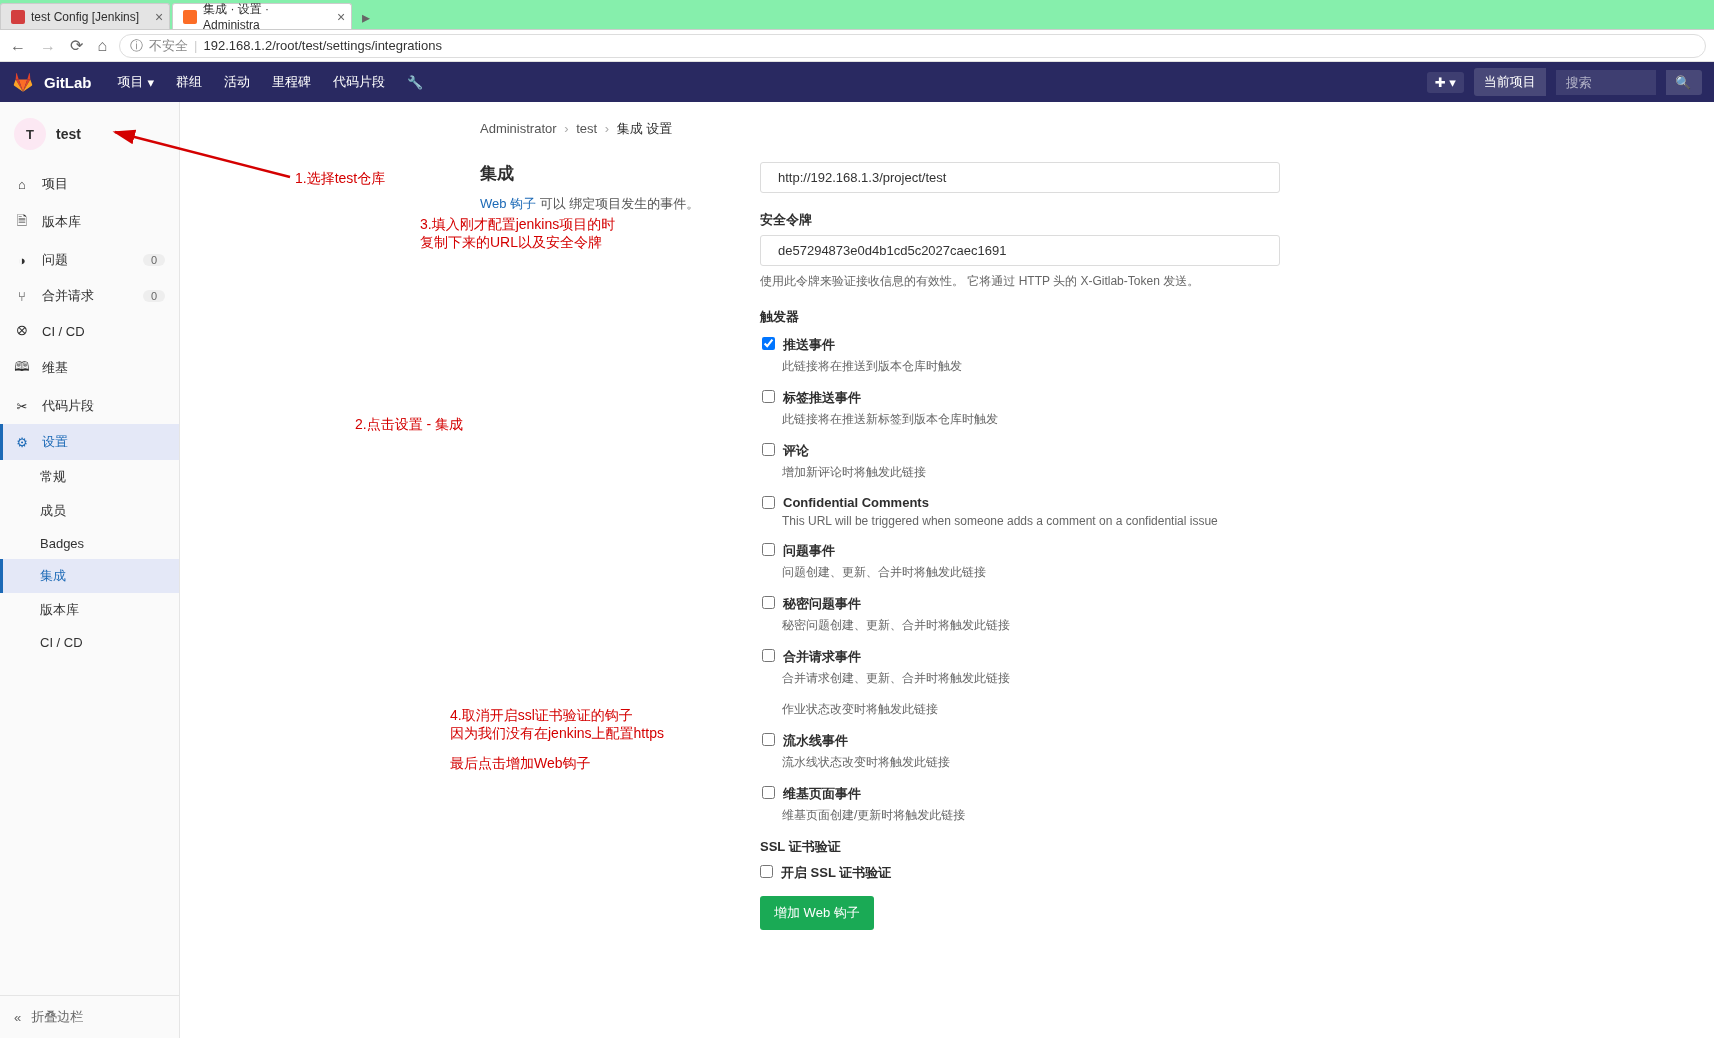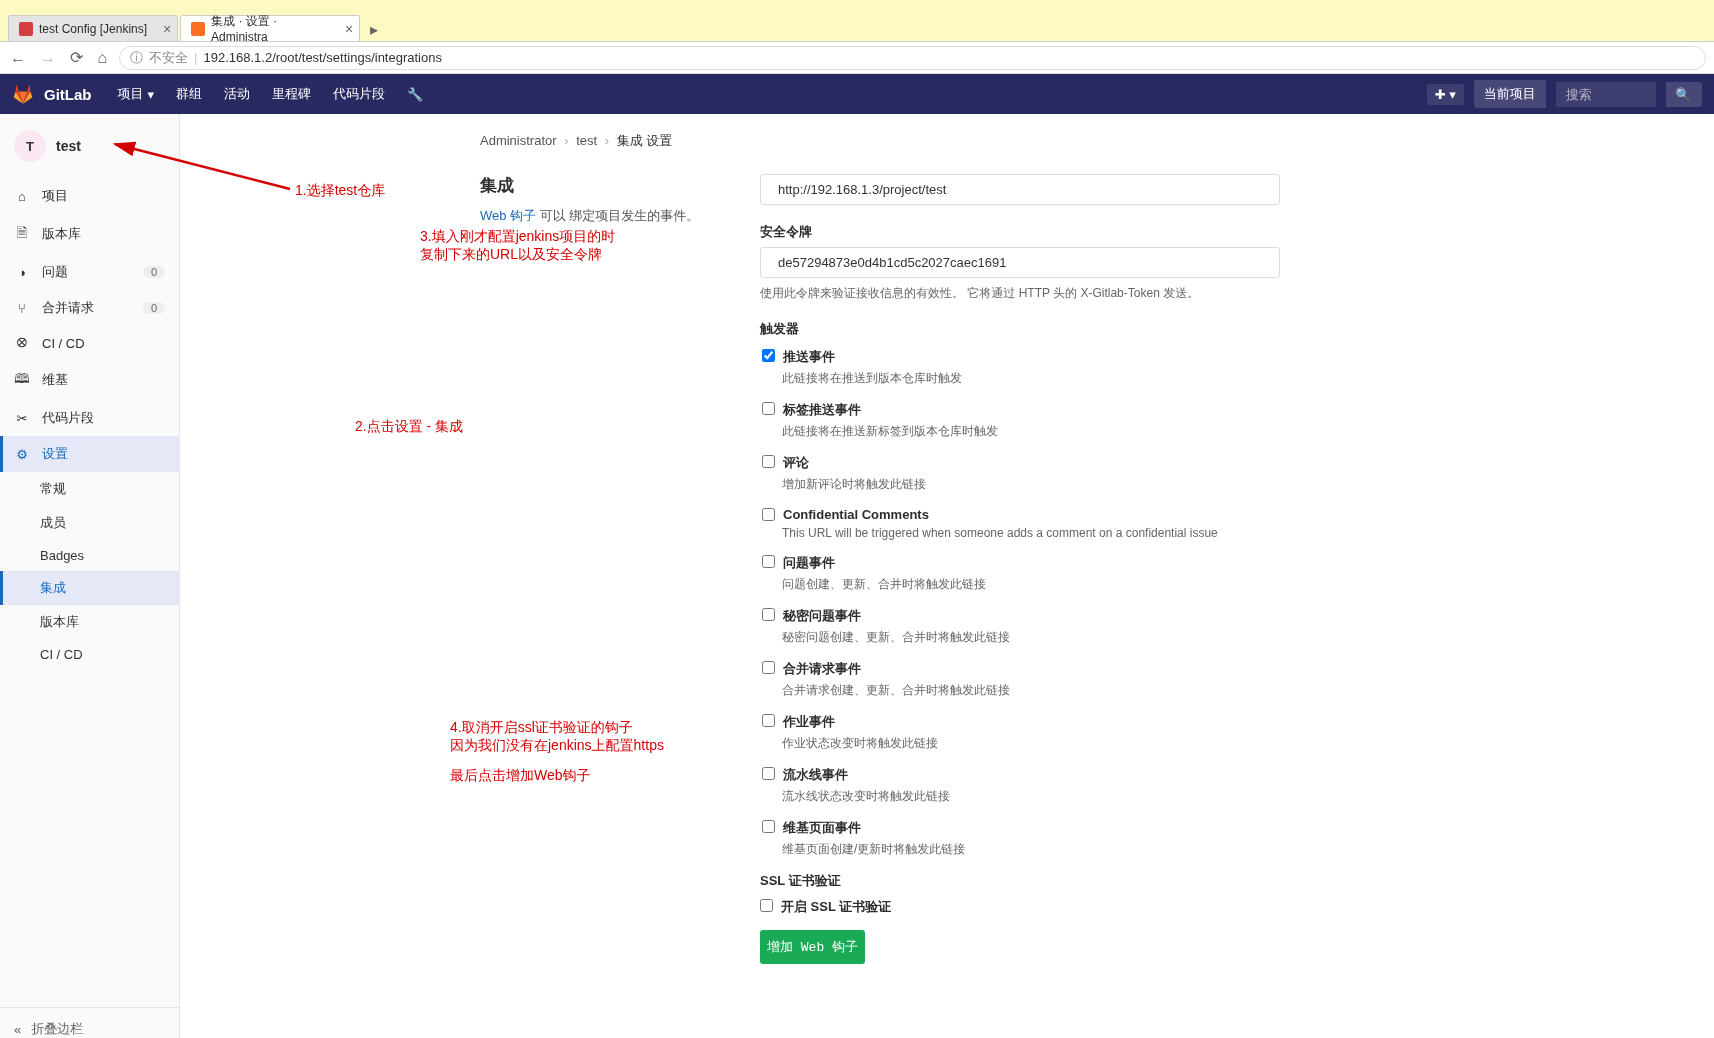--- a/index.html
+++ b/index.html
@@ -1,19 +1,19 @@
 <!DOCTYPE html>
 <html><head>
 <meta charset="utf-8">
 <style>
 * { margin:0; padding:0; box-sizing:border-box; font-family:-apple-system,BlinkMacSystemFont,"Segoe UI","Microsoft YaHei",sans-serif; }
 body { background:#fff; font-size:13px; color:#2e2e2e; }
 
 
-.browser-tabs { height:42px; background:#fef9c3; border-bottom:1px solid #ccc; display:flex; align-items:flex-end; padding-left:8px; }
+.browser-tabs { height:30px; background:#86efac; border-bottom:1px solid #ccc; display:flex; align-items:flex-end; }
 .tab { height:26px; padding:0 30px 0 10px; display:flex; align-items:center; gap:6px; font-size:12px; border:1px solid #ccc; border-bottom:none; border-radius:3px 3px 0 0; margin-right:2px; max-width:180px; position:relative; cursor:pointer; }
 .tab.active { background:#fff; }
 .tab:not(.active){ background:#e4e4e4; }
 .tab .favicon { width:14px; height:14px; border-radius:2px; flex-shrink:0; }
 .tab .close { position:absolute; right:6px; font-size:14px; color:#666; }
 .new-tab { padding:2px 8px; color:#666; cursor:pointer; font-size:16px; }
 .browser-toolbar { height:32px; background:#fff; border-bottom:1px solid #e0e0e0; display:flex; align-items:center; padding:0 8px; gap:10px; }
 .nav-btn { color:#666; font-size:16px; cursor:pointer; padding:0 2px; }
 .nav-btn.disabled { color:#bbb; }
 .url-bar { flex:1; display:flex; align-items:center; height:24px; border:1px solid #ddd; border-radius:14px; padding:0 10px; font-size:13px; color:#333; gap:6px;}
@@ -68,21 +68,21 @@
 .text-input { width:100%; padding:7px 17px; border:1px solid #dcdcdc; border-radius:3px; font-size:13px; color:#333; }
 .help { font-size:12px; color:#666; margin-top:6px; line-height:1.5; }
 .trigger-title { font-weight:600; font-size:13px; margin-bottom:10px; }
 .trigger { margin-bottom:14px; padding-left:2px; }
 .trigger-row { display:flex; align-items:flex-start; gap:8px; }
 .trigger-row input[type=checkbox]{ margin-top:1px; cursor:pointer; }
 .trigger-label { font-weight:600; font-size:13px; cursor:pointer; }
 .trigger-help { font-size:12px; color:#666; margin-top:4px; margin-left:20px; }
 
 .ssl-title { font-weight:600; margin-top:10px; margin-bottom:8px; }
-.btn-submit { background:#1aaa55; color:#fff; border:none; padding:8px 7px; border-radius:3px; font-size:13px; font-weight:500; cursor:pointer; margin-top:14px;font-family:Liberation Mono, monospace; }
+.btn-submit { background:#1aaa55; color:#fff; border:none; padding:8px 14px; border-radius:3px; font-size:13px; font-weight:500; cursor:pointer; margin-top:14px; }
 
 
 .annotation { position:absolute; color:#d40000; font-size:14px; white-space:nowrap; pointer-events:none; line-height:1.4; }
 svg.arrows { position:absolute; inset:0; pointer-events:none; }
 </style>
 </head>
 <body>
 
 <div class="browser-tabs">
   <div class="tab">
@@ -264,24 +264,20 @@
               <div class="trigger-help">秘密问题创建、更新、合并时将触发此链接</div>
             </div>
             <div class="trigger">
               <div class="trigger-row">
     <input type="checkbox" style="">
     <label class="trigger-label">合并请求事件</label>
   </div>
               <div class="trigger-help">合并请求创建、更新、合并时将触发此链接</div>
             </div>
             <div class="trigger">
-              <div class="trigger-row">
-    <input type="checkbox" style="">
-    <label class="trigger-label">作业事件</label>
-  </div>
               <div class="trigger-help">作业状态改变时将触发此链接</div>
             </div>
             <div class="trigger">
               <div class="trigger-row">
     <input type="checkbox" style="">
     <label class="trigger-label">流水线事件</label>
   </div>
               <div class="trigger-help">流水线状态改变时将触发此链接</div>
             </div>
             <div class="trigger">
@@ -312,19 +308,19 @@
       </defs>
     <line x1="290" y1="75" x2="115" y2="30" stroke="#d40000" stroke-width="2.5" marker-end="url(#ah)"></line>
     <line x1="350" y1="312" x2="105" y2="322" stroke="#d40000" stroke-width="2.5" marker-end="url(#ah)"></line>
     <line x1="350" y1="320" x2="115" y2="435" stroke="#d40000" stroke-width="2.5" marker-end="url(#ah)"></line>
     <line x1="640" y1="130" x2="735" y2="90" stroke="#d40000" stroke-width="2.5" marker-end="url(#ah)"></line>
     <line x1="640" y1="140" x2="735" y2="150" stroke="#d40000" stroke-width="2.5" marker-end="url(#ah)"></line>
     <line x1="660" y1="620" x2="735" y2="690" stroke="#d40000" stroke-width="2.5" marker-end="url(#ah)"></line>
     <line x1="660" y1="630" x2="735" y2="730" stroke="#d40000" stroke-width="2.5" marker-end="url(#ah)"></line>
   </svg>
   <div class="annotation" style="left:295px;top:67px;">1.选择test仓库</div>
-  <div class="annotation" style="left:355px;top:303px;">2.点击设置 - 集成</div>
+  <div class="annotation" style="left:355px;top:313px;">2.点击设置 - 集成</div>
   <div class="annotation" style="left:420px;top:113px;">3.填入刚才配置jenkins项目的时</div>
   <div class="annotation" style="left:420px;top:131px;">复制下来的URL以及安全令牌</div>
   <div class="annotation" style="left:450px;top:604px;text-align:center;">4.取消开启ssl证书验证的钩子</div>
   <div class="annotation" style="left:450px;top:622px;">因为我们没有在jenkins上配置https</div>
   <div class="annotation" style="left:450px;top:652px;">最后点击增加Web钩子</div>
 </div>
 
 </body></html>

